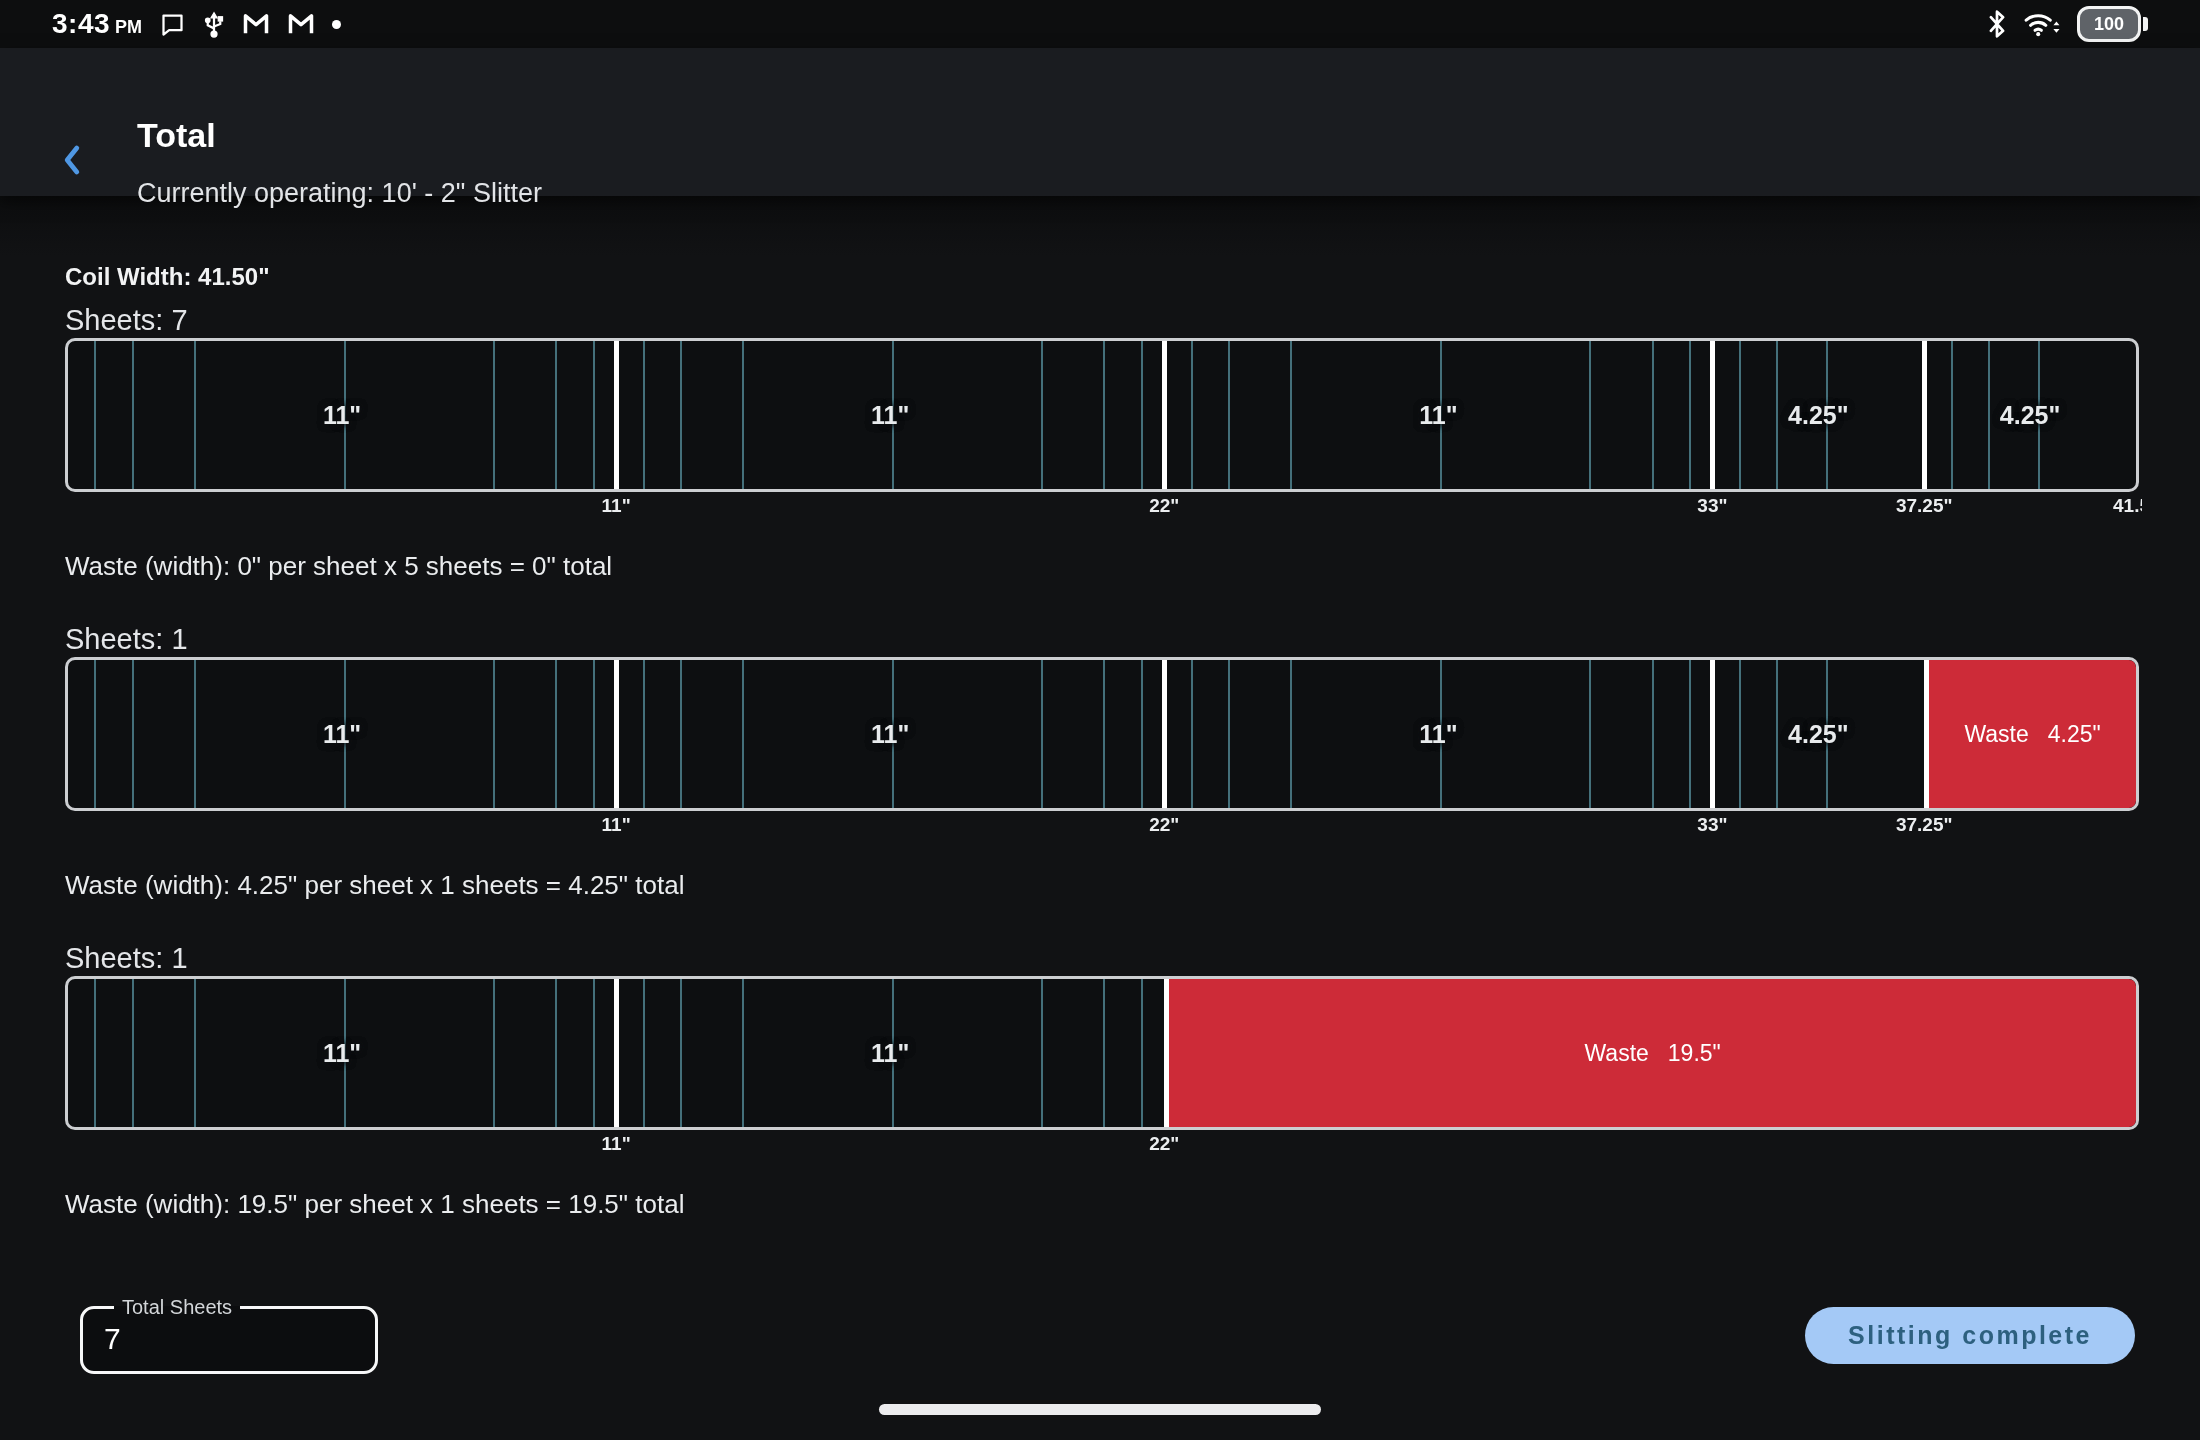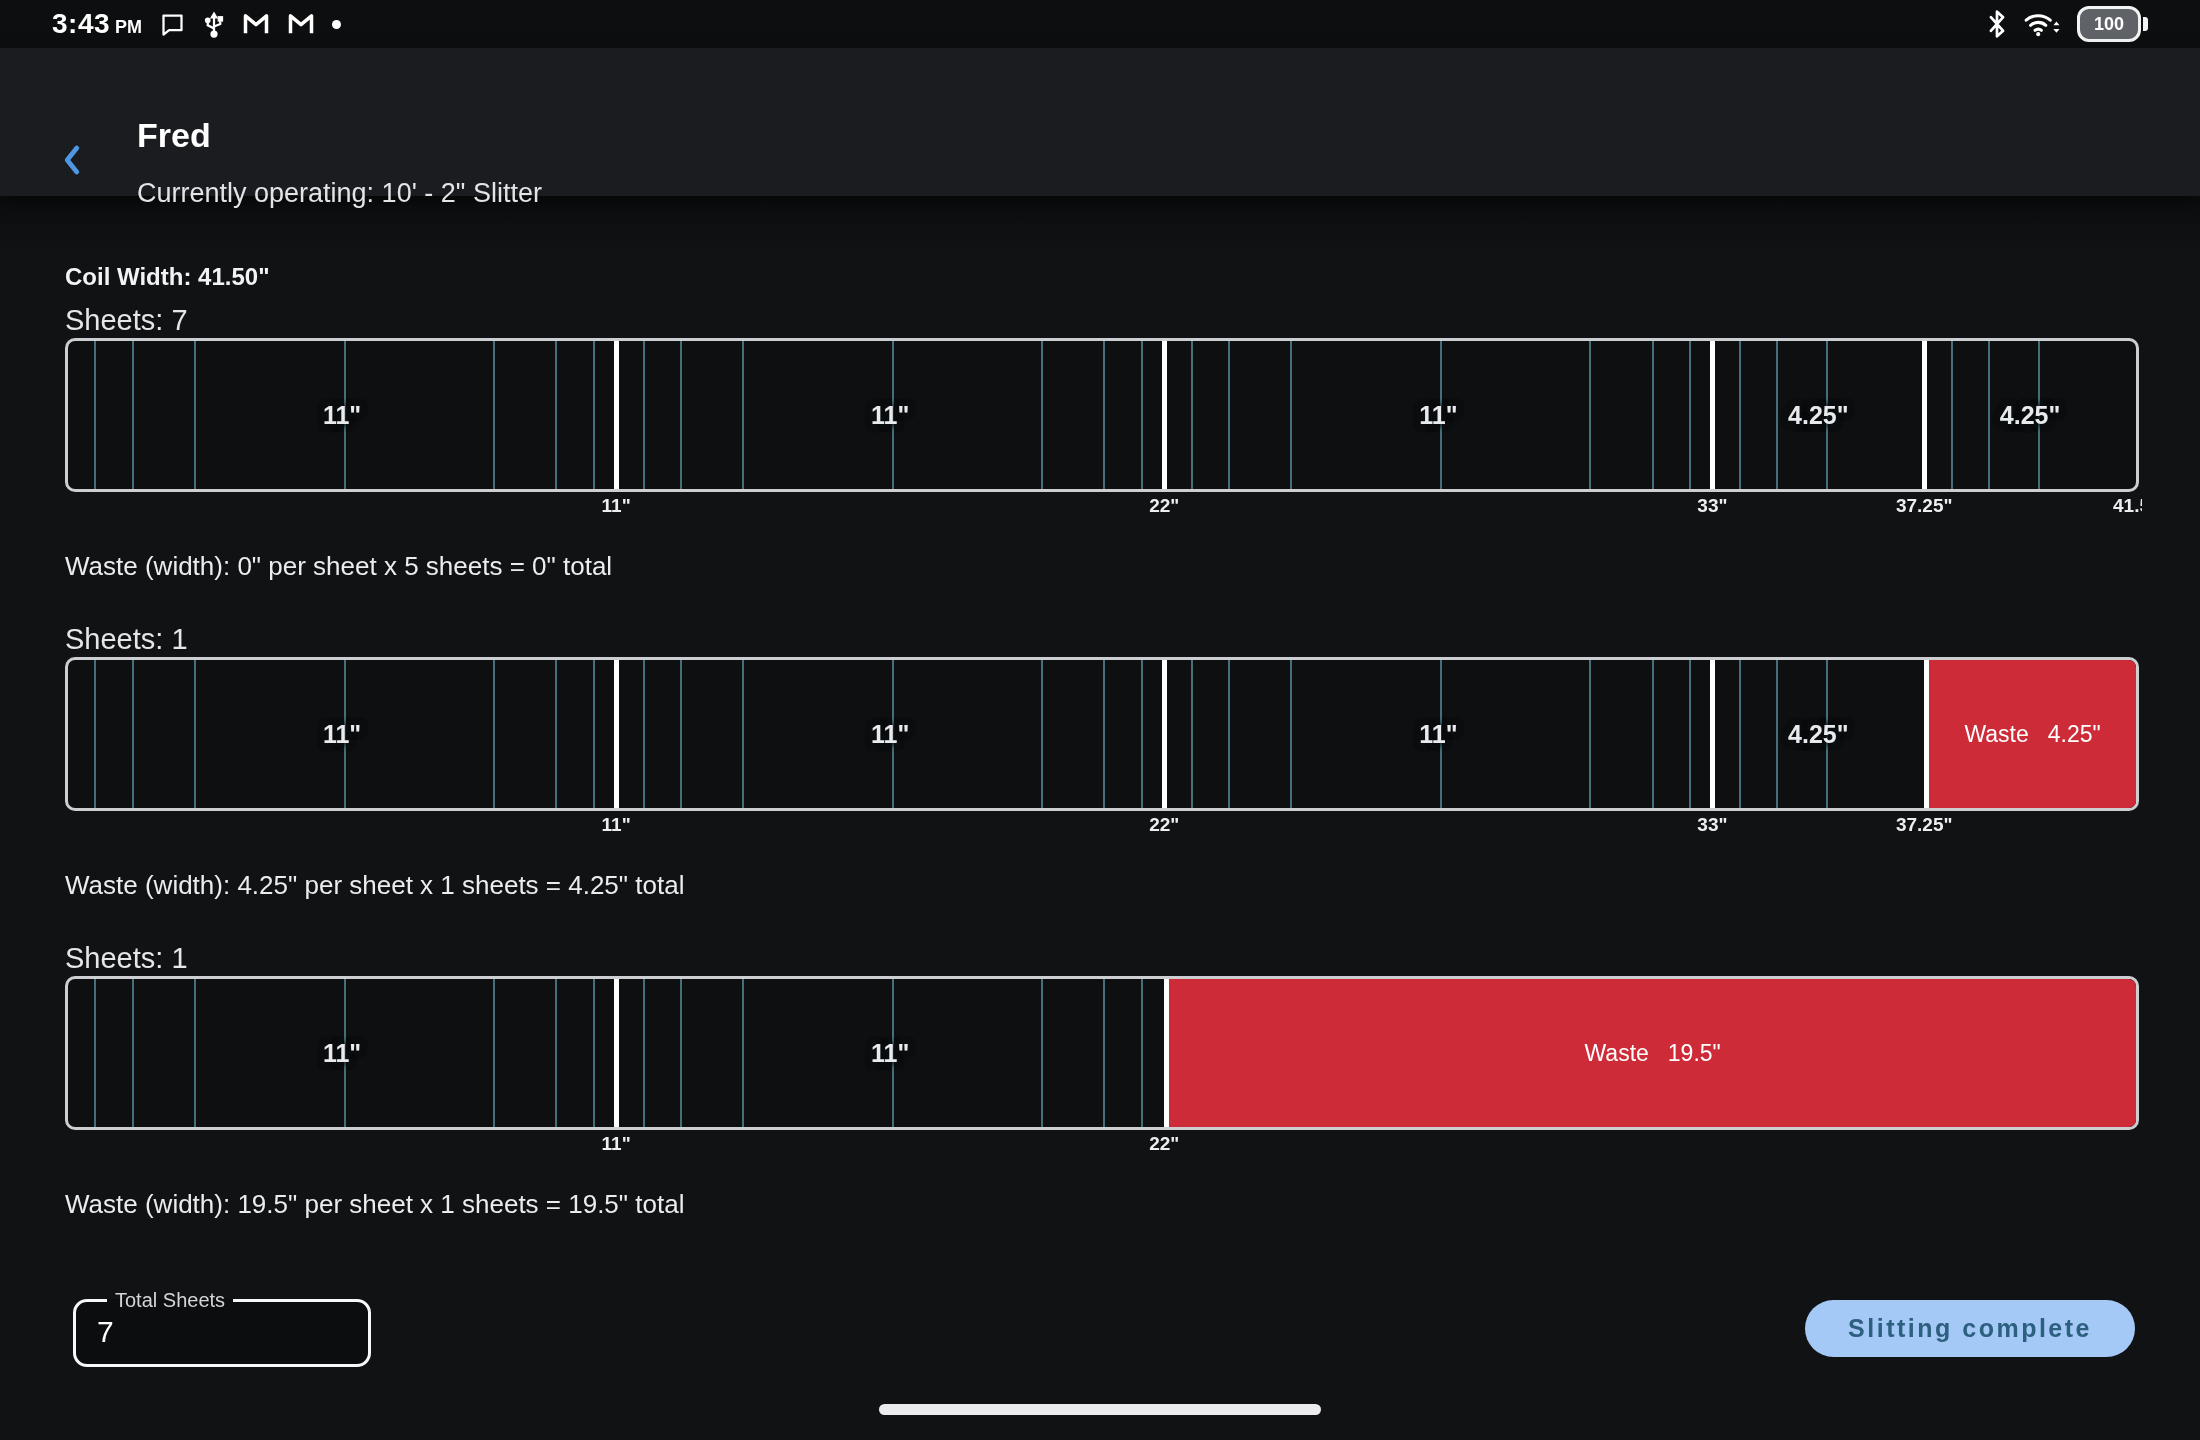--- a/index.html
+++ b/index.html
@@ -49,21 +49,21 @@
                 border-left:5px solid #fff;border-radius:0 7px 7px 0;
                 display:flex;flex-direction:row;align-items:center;justify-content:center;gap:19px;}
   .waste-line{font-size:23px;color:#ffffff;line-height:25px;}
 
   .ticks{position:relative;height:32px;}
   .tick{position:absolute;top:3px;transform:translateX(-50%);font-size:19px;font-weight:bold;color:#eceef0;white-space:nowrap;}
   .waste-summary{margin-top:26px;font-size:26px;line-height:33px;color:#eaecee;}
 
   
   .footer{margin:60px 65px 0 65px;display:flex;align-items:center;justify-content:space-between;}
-  .sheets-field{width:298px;height:78px;box-sizing:border-box;margin:8px;padding:0 0 0 19px;
+  .sheets-field{width:298px;height:78px;box-sizing:border-box;margin:15px;padding:0 0 0 19px;
                 border:3px solid #f7f8f9;border-radius:14px;background:#0c0d0f;}
   .sheets-field legend{margin-left:12px;padding:0 8px;font-size:20px;color:#d3d6d9;}
   .sheets-input{border:none;outline:none;background:transparent;color:#fff;font-size:30px;
                 font-family:"Liberation Sans",sans-serif;width:240px;margin-top:2px;}
   .complete-btn{height:57px;padding:0 43px;border:none;border-radius:29px;background:#a4c9f6;
                 color:#2d607f;font-size:25px;font-weight:bold;letter-spacing:2.5px;
                 font-family:"Liberation Sans",sans-serif;cursor:pointer;}
 
   .home-indicator{position:absolute;left:879px;top:1404px;width:442px;height:11px;border-radius:6px;background:#ececee;}
   svg{display:block;}
@@ -129,21 +129,21 @@
   </div>
 
   <div class="header">
     <div class="back-btn">
       <span>
         <svg width="30" height="36" viewBox="0 0 22 30" fill="none" stroke="#4f97e3" stroke-width="4" stroke-linecap="round" stroke-linejoin="round">
           <path d="M15 5 L7 15 L15 25"></path>
         </svg>
       </span>
     </div>
-    <div class="header-title">Fred</div>
+    <div class="header-title">Total</div>
     <div class="header-sub">Currently operating: 10' - 2" Slitter</div>
   </div>
 
   <div class="content">
     <div class="coil-line">Coil Width: 41.50"</div>
 
     <div id="sections">
         <div class="bar-section">
           <div class="sheets-label">Sheets: 7</div>
           <div class="coil-bar">

